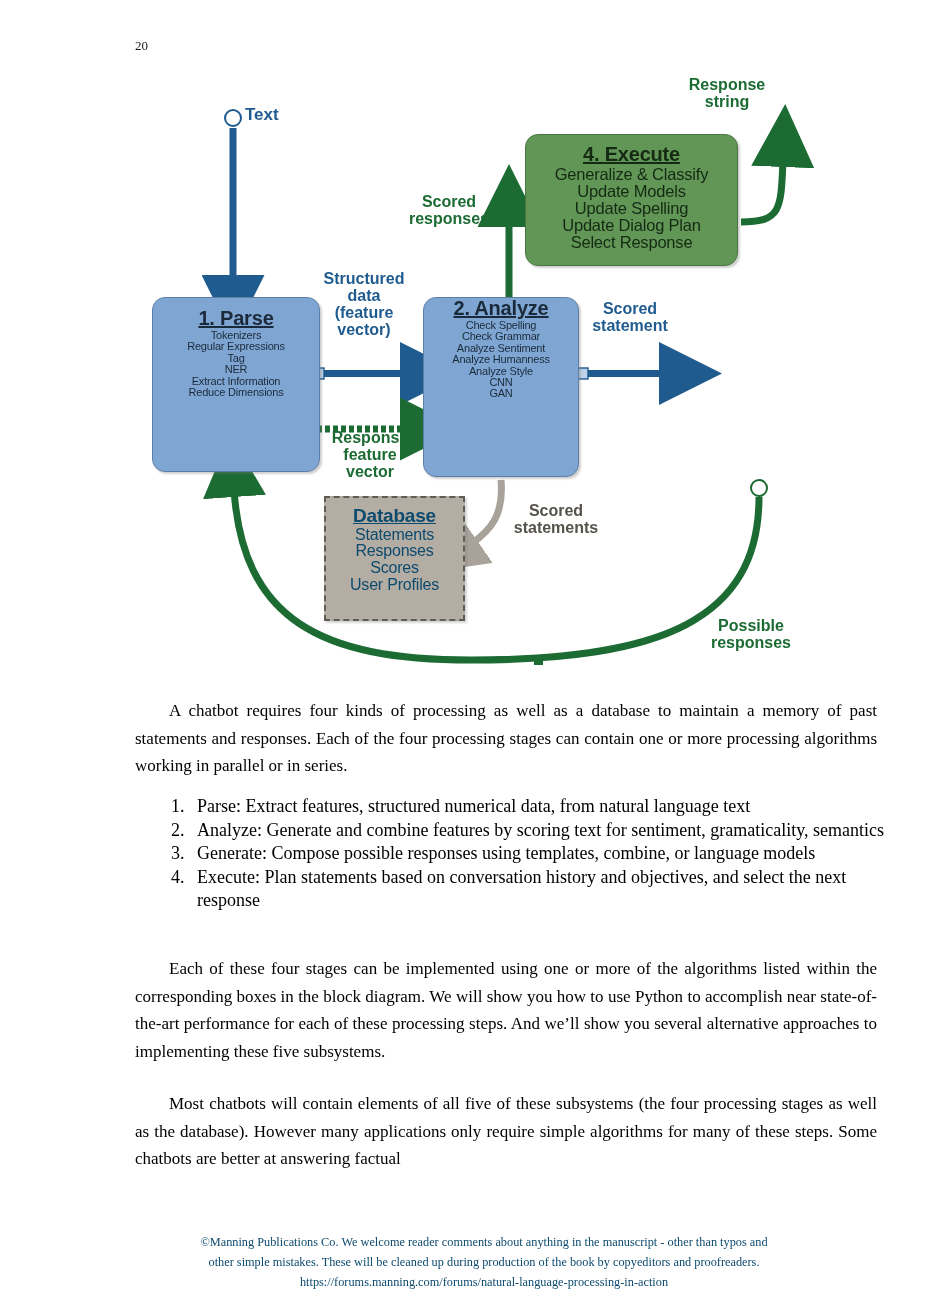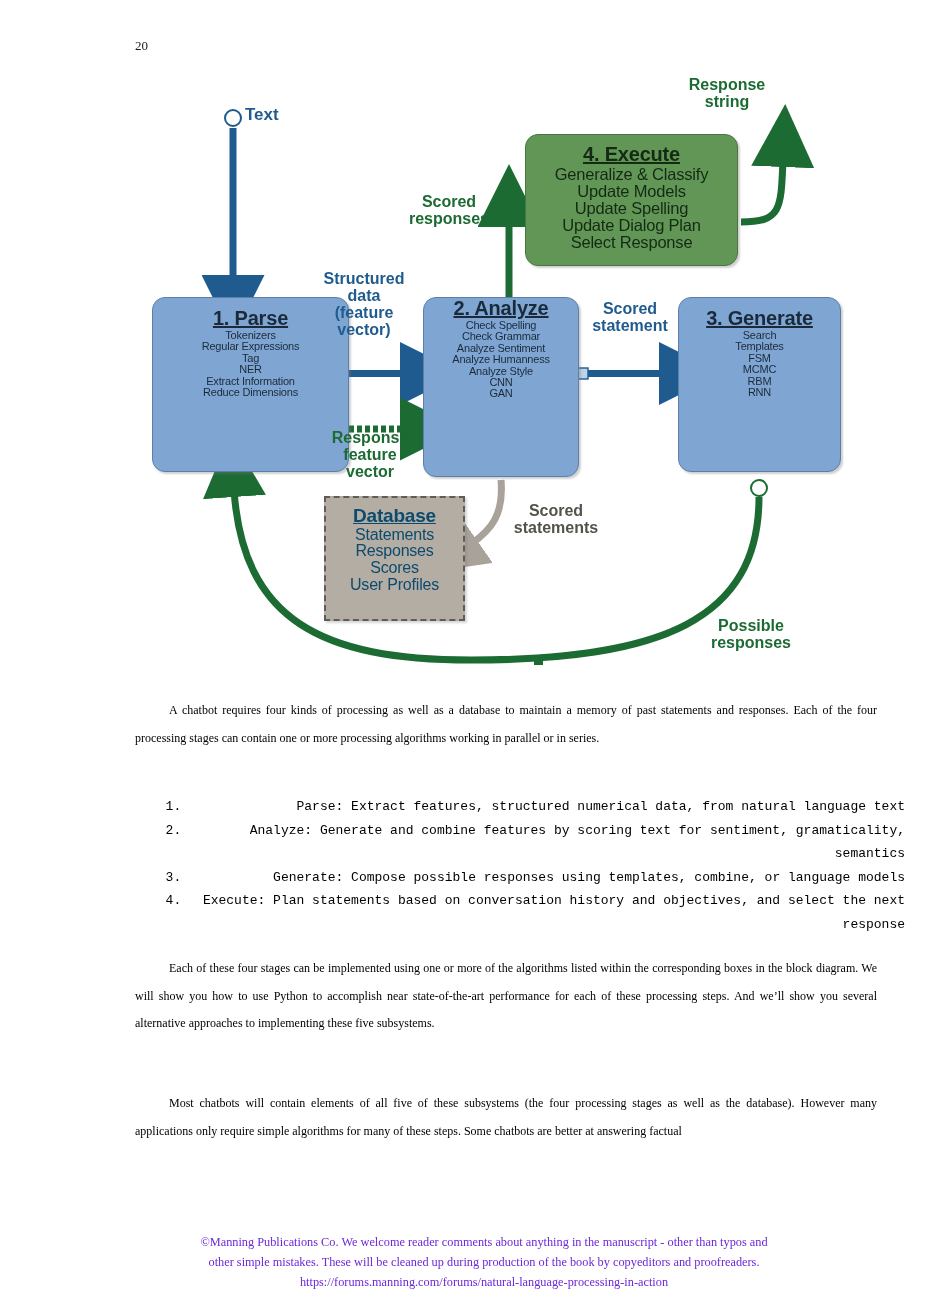--- a/index.html
+++ b/index.html
@@ -81,21 +81,21 @@
     box-shadow: 2px 2px 2px rgba(120,120,120,0.35);
   }
   .node-db {
     background: #B3ADA3;
     border: 2px dashed #5f5c56;
     border-radius: 0px;
     color: #0c4a6e;
     box-shadow: 2px 2px 2px rgba(120,120,120,0.3);
   }
 
-  #parse  { left: 131px; top: 237px; width: 197px; height: 175px; padding-top: 10px; }
+  #parse  { left: 131px; top: 237px; width: 168px; height: 175px; padding-top: 10px; }
   #analyze{ left: 402px; top: 237px; width: 156px; height: 180px; }
   #generate{left: 657px; top: 237px; width: 163px; height: 175px; padding-top: 10px; }
   #execute{ left: 504px; top: 74px; width: 213px; height: 132px; padding-top: 9px; }
   #database{left: 303px; top: 436px; width: 141px; height: 125px; padding-top: 8px; }
 
   #execute .node-title { font-size: 20px; }
   #execute .node-item { font-size: 16.5px; }
   #database .node-title { font-size: 19px; }
   #database .node-item { font-size: 16px; }
 
@@ -120,55 +120,54 @@
   #lbl-scored-stmt{left: 557px; top: 241px; width: 104px; }
   #lbl-scored-stmts{left: 482px; top: 443px; width: 106px; }
   #lbl-possible  { left: 671px; top: 558px; width: 118px; color:#1C6B33; }
 
   
   .body-text {
     position: absolute;
     left: 114px;
     width: 742px;
     font-family: "Liberation Serif", serif;
-    font-size: 12px;
+    font-size: 17px;
     line-height: 27.5px;
     text-align: justify;
     color: #000;
   }
   .body-text p { margin: 0; text-indent: 34px; }
 
   #para1 { top: 697px; }
   #para2 { top: 955px; }
   #para3 { top: 1090px; }
 
   .num-list {
     position: absolute;
     left: 140px;
     top: 795px;
     width: 716px;
     margin: 0;
     padding: 0 0 0 28px;
-    font-family: Liberation Mono, monospace;
-    font-size: 13px;
+    font-family: Liberation Serif, serif;
+    font-size: 18px;
     line-height: 23.5px;
-    text-align: right;
   }
   .num-list li { margin: 0 0 0 0; padding-left: 8px; }
 
   .footer {
     position: absolute;
     left: 113px;
     top: 1232px;
     width: 700px;
     text-align: center;
     font-family: "Liberation Serif", serif;
     font-size: 12.3px;
     line-height: 20px;
-    color: #6d28d9;
+    color: #0c4a6e;
   }
 </style>
 </head>
 <body>
 
 <div class="page">
 
   <div class="page-number">20</div>
 
   <div class="figure">
@@ -222,29 +221,20 @@
       <span class="node-title">2. Analyze</span>
       <span class="node-item">Check Spelling</span>
       <span class="node-item">Check Grammar</span>
       <span class="node-item">Analyze Sentiment</span>
       <span class="node-item">Analyze Humanness</span>
       <span class="node-item">Analyze Style</span>
       <span class="node-item">CNN</span>
       <span class="node-item">GAN</span>
     </div>
 
-    <div class="node node-blue" id="generate">
-      <span class="node-title">3. Generate</span>
-      <span class="node-item">Search</span>
-      <span class="node-item">Templates</span>
-      <span class="node-item">FSM</span>
-      <span class="node-item">MCMC</span>
-      <span class="node-item">RBM</span>
-      <span class="node-item">RNN</span>
-    </div>
 
     <div class="node node-green" id="execute">
       <span class="node-title">4. Execute</span>
       <span class="node-item">Generalize &amp; Classify</span>
       <span class="node-item">Update Models</span>
       <span class="node-item">Update Spelling</span>
       <span class="node-item">Update Dialog Plan</span>
       <span class="node-item">Select Response</span>
     </div>
 

